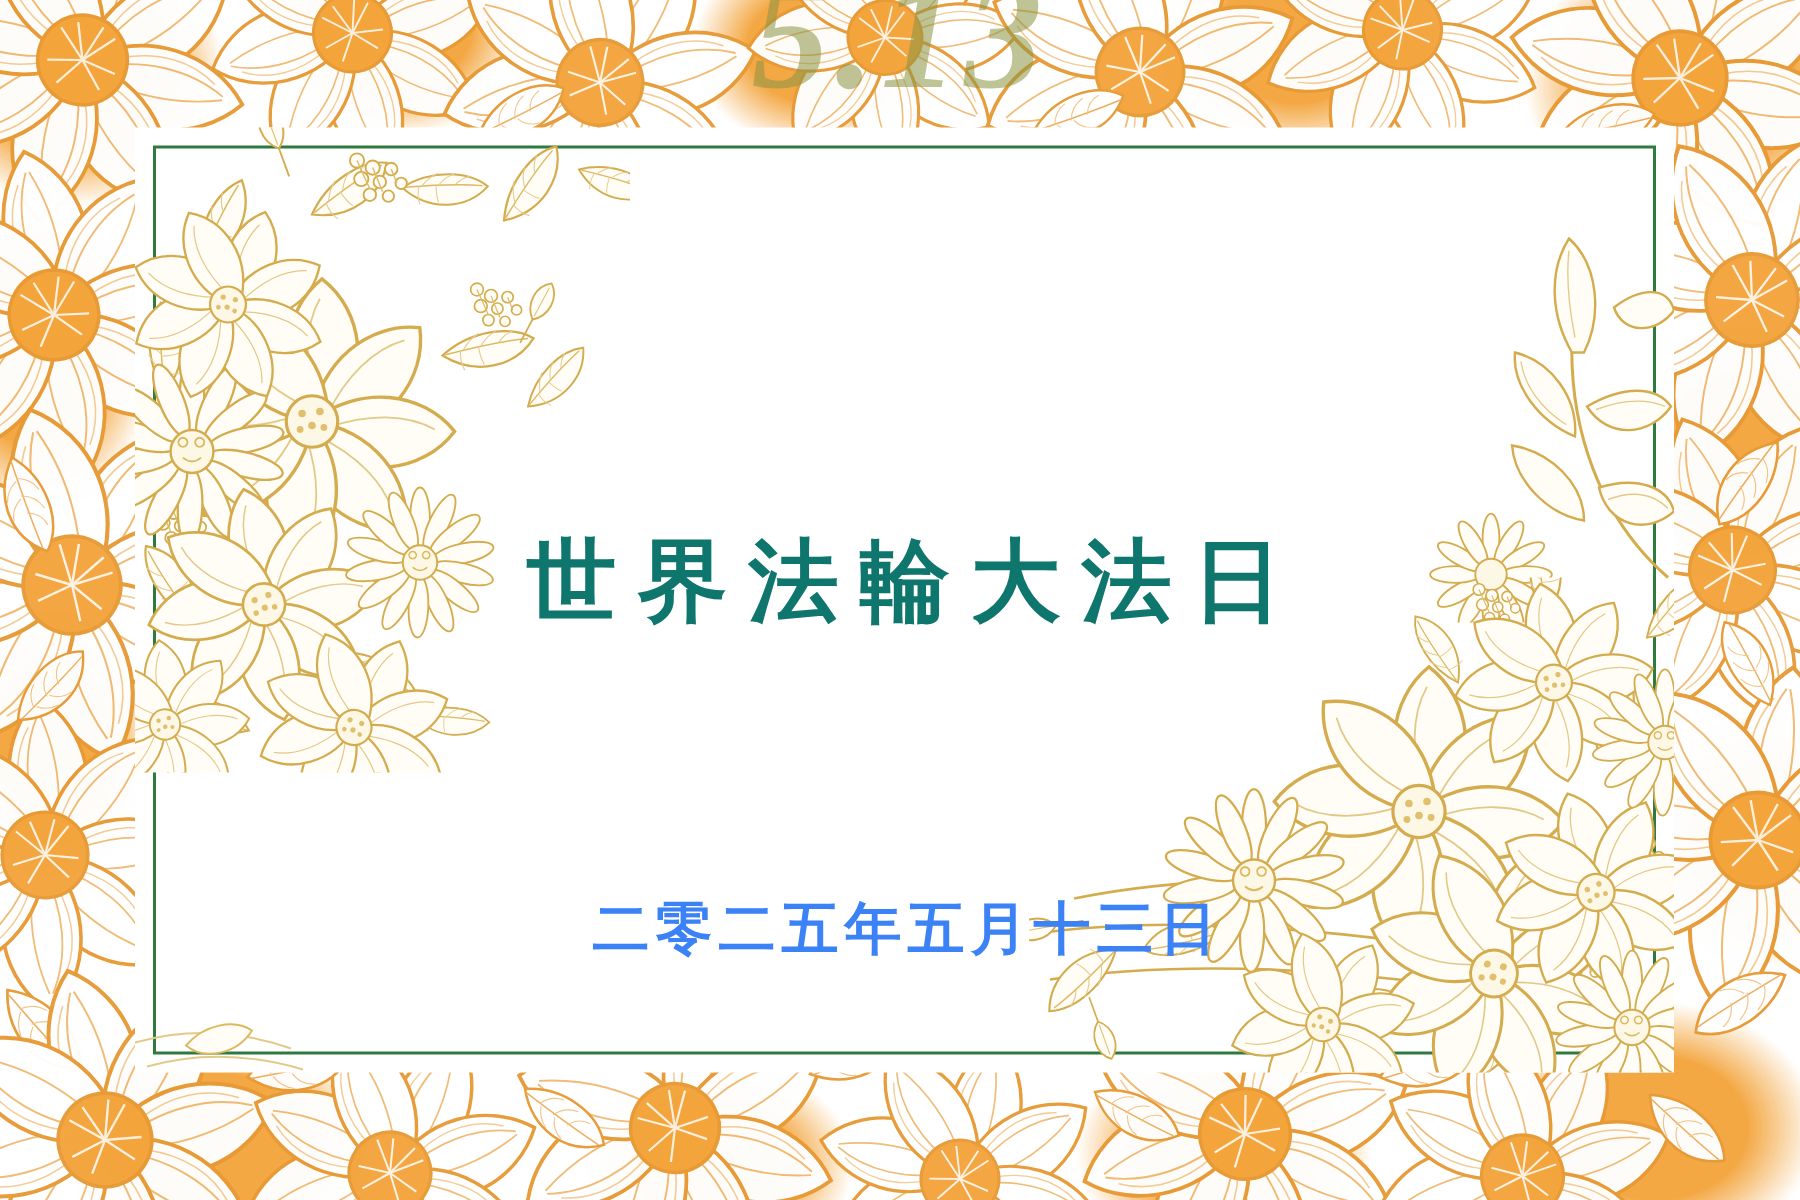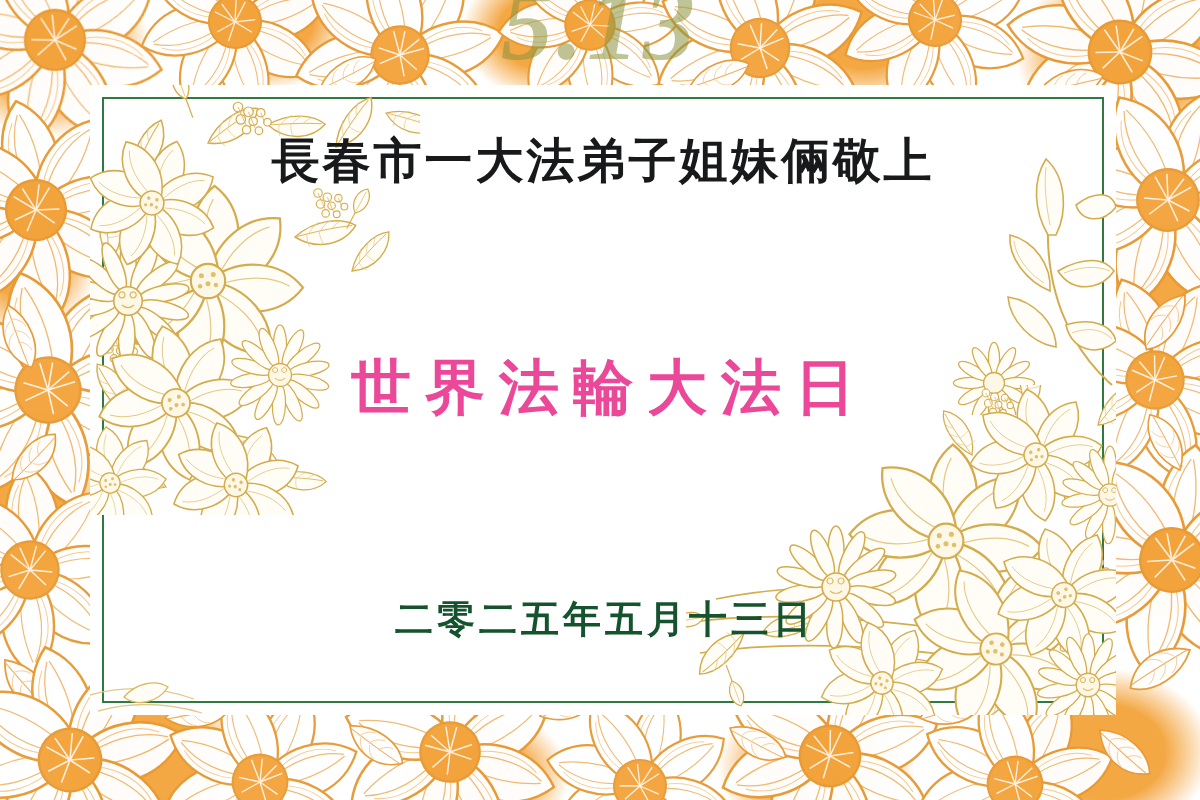--- a/index.html
+++ b/index.html
@@ -123,36 +123,36 @@
     position: absolute;
     top: 263px;
     left: 0;
     right: 0;
     text-align: center;
     font-family: "Liberation Sans", "DejaVu Sans", sans-serif;
     font-weight: bold;
     font-size: 60px;
     letter-spacing: 14px;
     text-indent: 14px;
-    color: #ec4899;
+    color: #0f766e;
     white-space: nowrap;
   }
 
   #date-line {
     position: absolute;
     top: 509px;
     left: 0;
     right: 0;
     text-align: center;
     font-family: "Liberation Serif", "DejaVu Serif", serif;
     font-weight: bold;
     font-size: 38px;
     letter-spacing: 4px;
     text-indent: 4px;
-    color: #14532d;
+    color: #3b82f6;
     white-space: nowrap;
   }
 
   
   #watermark-513 {
     position: absolute;
     left: 0;
     right: 0;
     top: -36px;
     text-align: center;
@@ -469,21 +469,20 @@
         <path d="M0,120 C 36,110 70,112 104,124"></path>
         <path d="M8,136 C 44,126 78,128 112,138"></path>
       </g>
       <g fill="#fffdf6" stroke="#dcb85f" stroke-width="1.3">
         <path d="M34,122 C 46,108 66,104 78,112 C 68,128 46,132 34,122 Z"></path>
       </g>
     </svg>
 
     <div class="card-content">
 
-      <div id="header-line">長春市一大法弟子姐妹倆敬上</div>
 
 
       <div id="main-title">世界法輪大法日</div>
 
       <div id="date-line">二零二五年五月十三日</div>
 
     </div>
   </div>
 
 </div>

